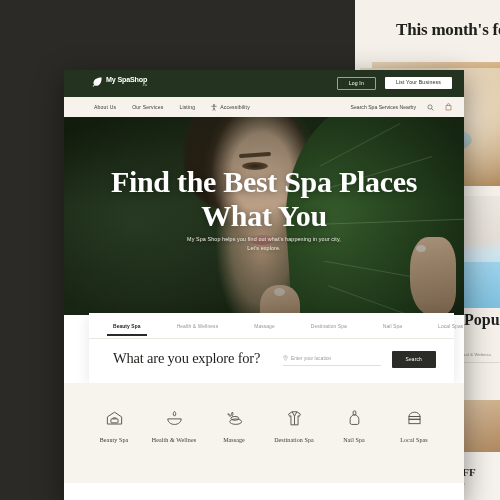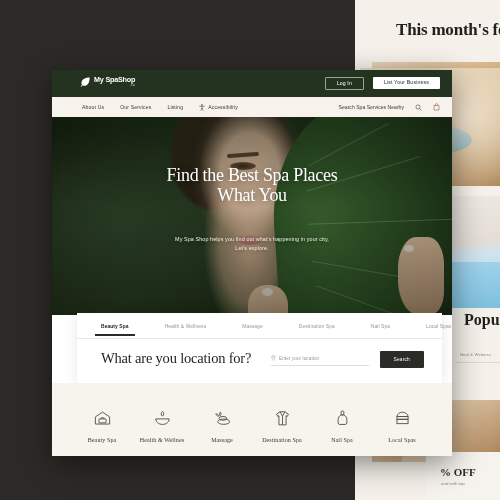--- a/index.html
+++ b/index.html
@@ -86,21 +86,21 @@
   .bg-offer-sub{
     position:absolute;left:441px;top:481px;width:90px;
     font-size:4.4px;color:#8e8980;white-space:nowrap;
   }
   .bg-card-white{
     position:absolute;left:426px;top:452px;width:74px;height:48px;background:#f6f3ee;
   }
 
   
   .mock{
-    position:absolute;left:52px;top:70px;width:400px;height:386px;
+    position:absolute;left:64px;top:70px;width:400px;height:430px;
     background:#ffffff;overflow:hidden;
     box-shadow:0 8px 28px rgba(0,0,0,.45);
   }
 
   
   .topbar{
     position:absolute;left:0;top:0;width:400px;height:27px;
     background:#23331f;display:flex;align-items:center;
   }
   .logo{
@@ -212,21 +212,21 @@
   }
   .hero-hand2 .nail{
     position:absolute;left:14px;top:3px;width:11px;height:8px;border-radius:50%;background:#f3e7dd;
   }
   .hero-shade{
     position:absolute;inset:0;background:linear-gradient(180deg,rgba(10,18,8,.42) 0%,rgba(10,18,8,.18) 45%,rgba(10,18,8,.40) 100%);
   }
   .hero-h1{
     position:absolute;left:0;top:48px;width:400px;text-align:center;
     font-family:"Liberation Serif", serif;
-    font-size:18px;line-height:1.12;color:#ffffff;font-weight:400;
+    font-size:30px;line-height:1.12;color:#ffffff;font-weight:700;
     letter-spacing:-0.3px;text-shadow:0 1px 6px rgba(0,0,0,.35);
   }
   .hero-sub{
     position:absolute;left:0;top:118px;width:400px;text-align:center;
     font-size:5.4px;line-height:1.65;color:#efece6;letter-spacing:.1px;
     text-shadow:0 1px 4px rgba(0,0,0,.4);
   }
 
   
   .search-card{
@@ -423,21 +423,21 @@
         </span>
         <span class="tab">
           <span>Nail Spa</span>
         </span>
         <span class="tab">
           <span>Local Spas</span>
         </span>
       </div>
 
       <div class="search-row">
-        <div class="search-q">What are you location for?</div>
+        <div class="search-q">What are you explore for?</div>
 
         <div class="loc-wrap">
           <span>
             <svg class="icon-svg" width="5" height="6" viewBox="0 0 10 12">
               <path d="M5 .8c-2 0-3.5 1.5-3.5 3.4C1.5 6.8 5 11 5 11s3.5-4.2 3.5-6.8C8.5 2.3 7 .8 5 .8z" stroke="#a09b93" stroke-width="1" fill="none"></path>
               <circle cx="5" cy="4.2" r="1.1" stroke="#a09b93" stroke-width=".9" fill="none"></circle>
             </svg>
           </span>
           <input class="loc-input" type="text" placeholder="Enter your location" style="">
         </div>

